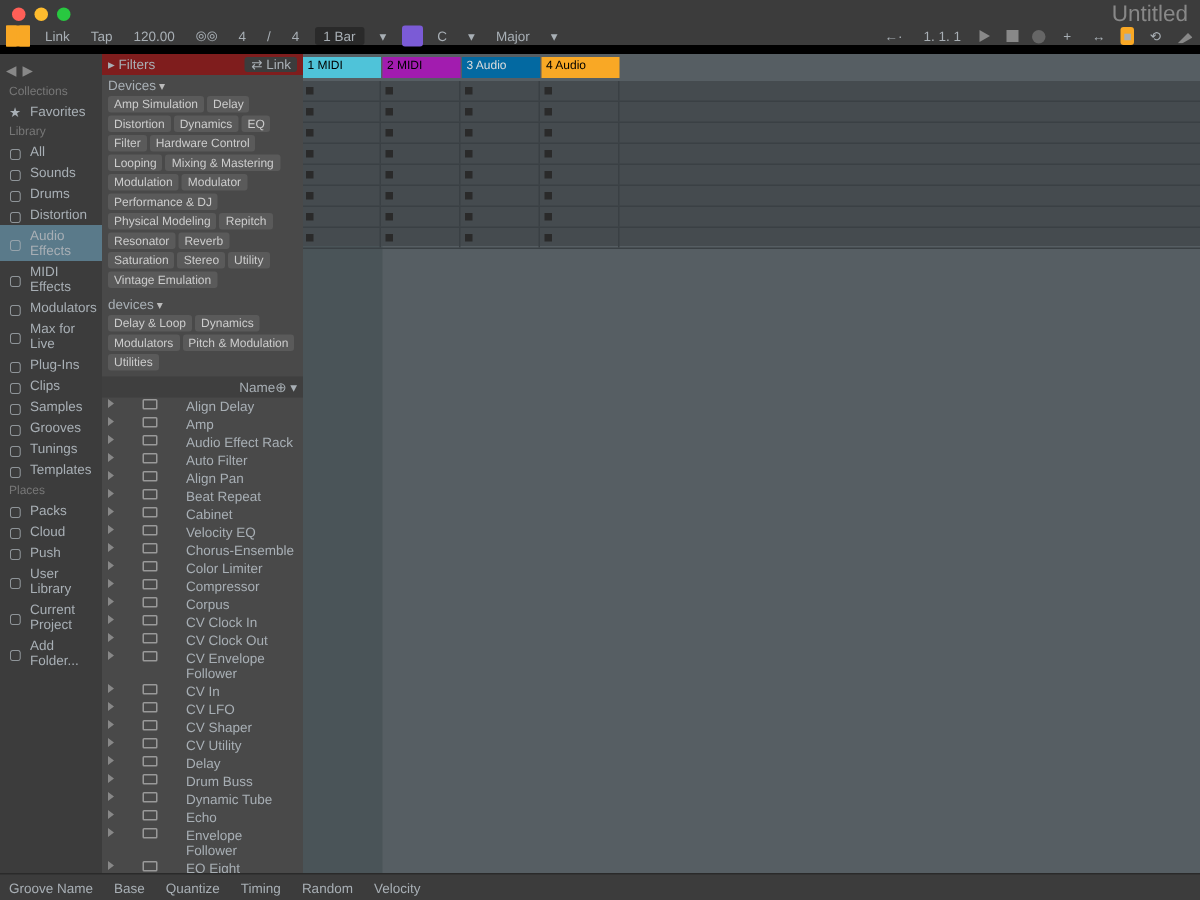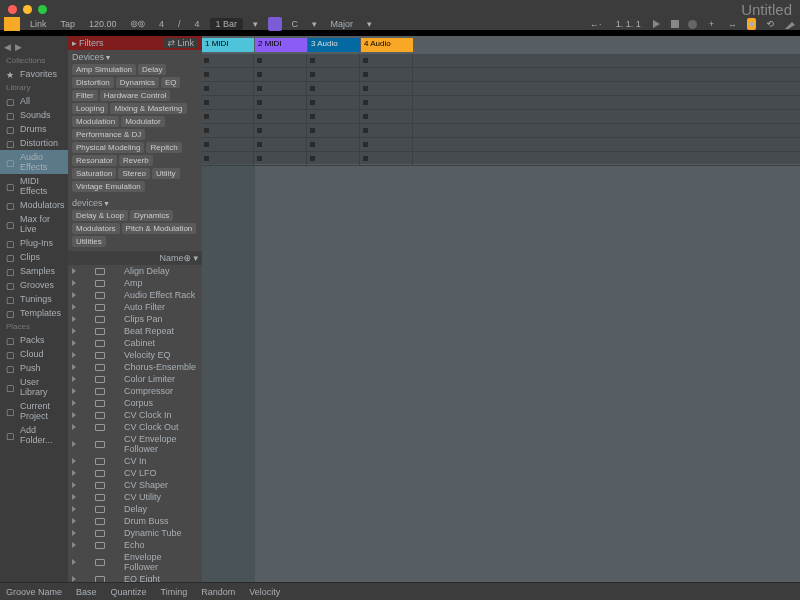--- a/index.html
+++ b/index.html
@@ -34,27 +34,27 @@
 .br-top{background:#3c3c3c;padding:3px 4px;display:flex;align-items:center;gap:4px}
 .collapse{color:#888}
 .search{flex:1;background:#2f2f2f;border-radius:2px;padding:1px 4px;color:#666;font-size:8px}
 .filters-row{background:#7f1d1d;padding:2px 4px;display:flex;align-items:flex-end;justify-content:space-between;color:#bbb;font-size:8px}
 .edit-btn{background:#3c3c3c;padding:0 4px;border-radius:2px}
 .sec-lbl{padding:2px 4px;color:#bbb;font-size:8px;display:flex;align-items:center;gap:2px}
 .tags{padding:0 4px 4px;display:flex;flex-wrap:wrap;gap:2px}
 .tag{background:#5a5a5a;padding:1px 4px;border-radius:2px;font-size:8px;color:#ccc}
 .list-hdr{background:#3f3f3f;padding:2px 4px;color:#999;font-size:8px;display:flex;justify-content:flex-end}
 .dev-list{flex:1;overflow:hidden}
-.dev-item{padding:1px 4px;display:flex;align-items:center;gap:19px;font-size:8px;color:#c8c8c8}
+.dev-item{padding:1px 4px;display:flex;gap:19px;font-size:8px;color:#c8c8c8}
 .tri{width:0;height:0;border-left:4px solid #888;border-top:3px solid transparent;border-bottom:3px solid transparent;flex-shrink:0}
 .dico{width:10px;height:7px;border:1px solid #999;border-radius:1px;flex-shrink:0}
 .arr-col{width:598px;background:#565e63;position:relative}
 .tracks{display:flex;height:18px}
 .track{width:52px;height:14px;margin:2px 1px 0 0;padding:1px 3px;font-size:8px;color:#000;position:relative}
-.t1{background:#4fc3d9}.t2{background:#8b5cf6}.t3{background:#0369a1;color:#ddd}.t4{background:#f9a825}
+.t1{background:#4fc3d9}.t2{background:#a21caf}.t3{background:#0369a1;color:#ddd}.t4{background:#f9a825}
 .grid{position:absolute;top:18px;left:0;right:0;height:110px;background:#454b4f}
 .grid-row{height:14px;border-bottom:1px solid #3a4044;display:flex}
 .cell{width:52px;border-right:1px solid #3a4044;position:relative;margin-right:1px}
 .cell::before{content:"";position:absolute;left:2px;top:4px;width:5px;height:5px;background:#2a2a2a}
 .t1-area{position:absolute;top:18px;left:0;width:53px;bottom:0;background:#4a5458}
 .footer{position:absolute;bottom:0;left:0;right:0;height:18px;background:#3c3c3c;border-top:1px solid #2a2a2a;display:flex;align-items:center;padding:0 6px;gap:14px;color:#888;font-size:8px}
 </style>
 </head>
 <body>
 
@@ -261,21 +261,21 @@
           <span>Audio Effect Rack</span>
         </div>
         <div class="dev-item">
           <span class="tri"></span>
           <span class="dico"></span>
           <span>Auto Filter</span>
         </div>
         <div class="dev-item">
           <span class="tri"></span>
           <span class="dico"></span>
-          <span>Clips Pan</span>
+          <span>Align Pan</span>
         </div>
         <div class="dev-item">
           <span class="tri"></span>
           <span class="dico"></span>
           <span>Beat Repeat</span>
         </div>
         <div class="dev-item">
           <span class="tri"></span>
           <span class="dico"></span>
           <span>Cabinet</span>

